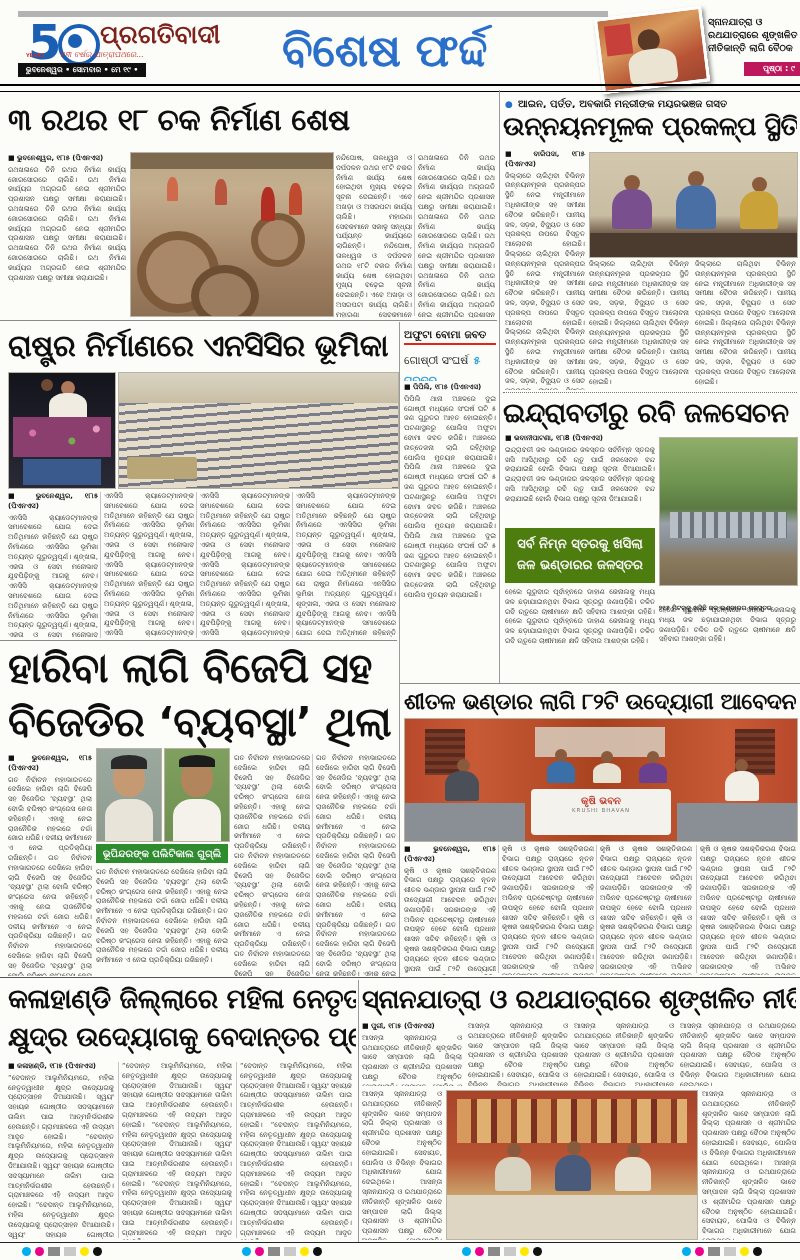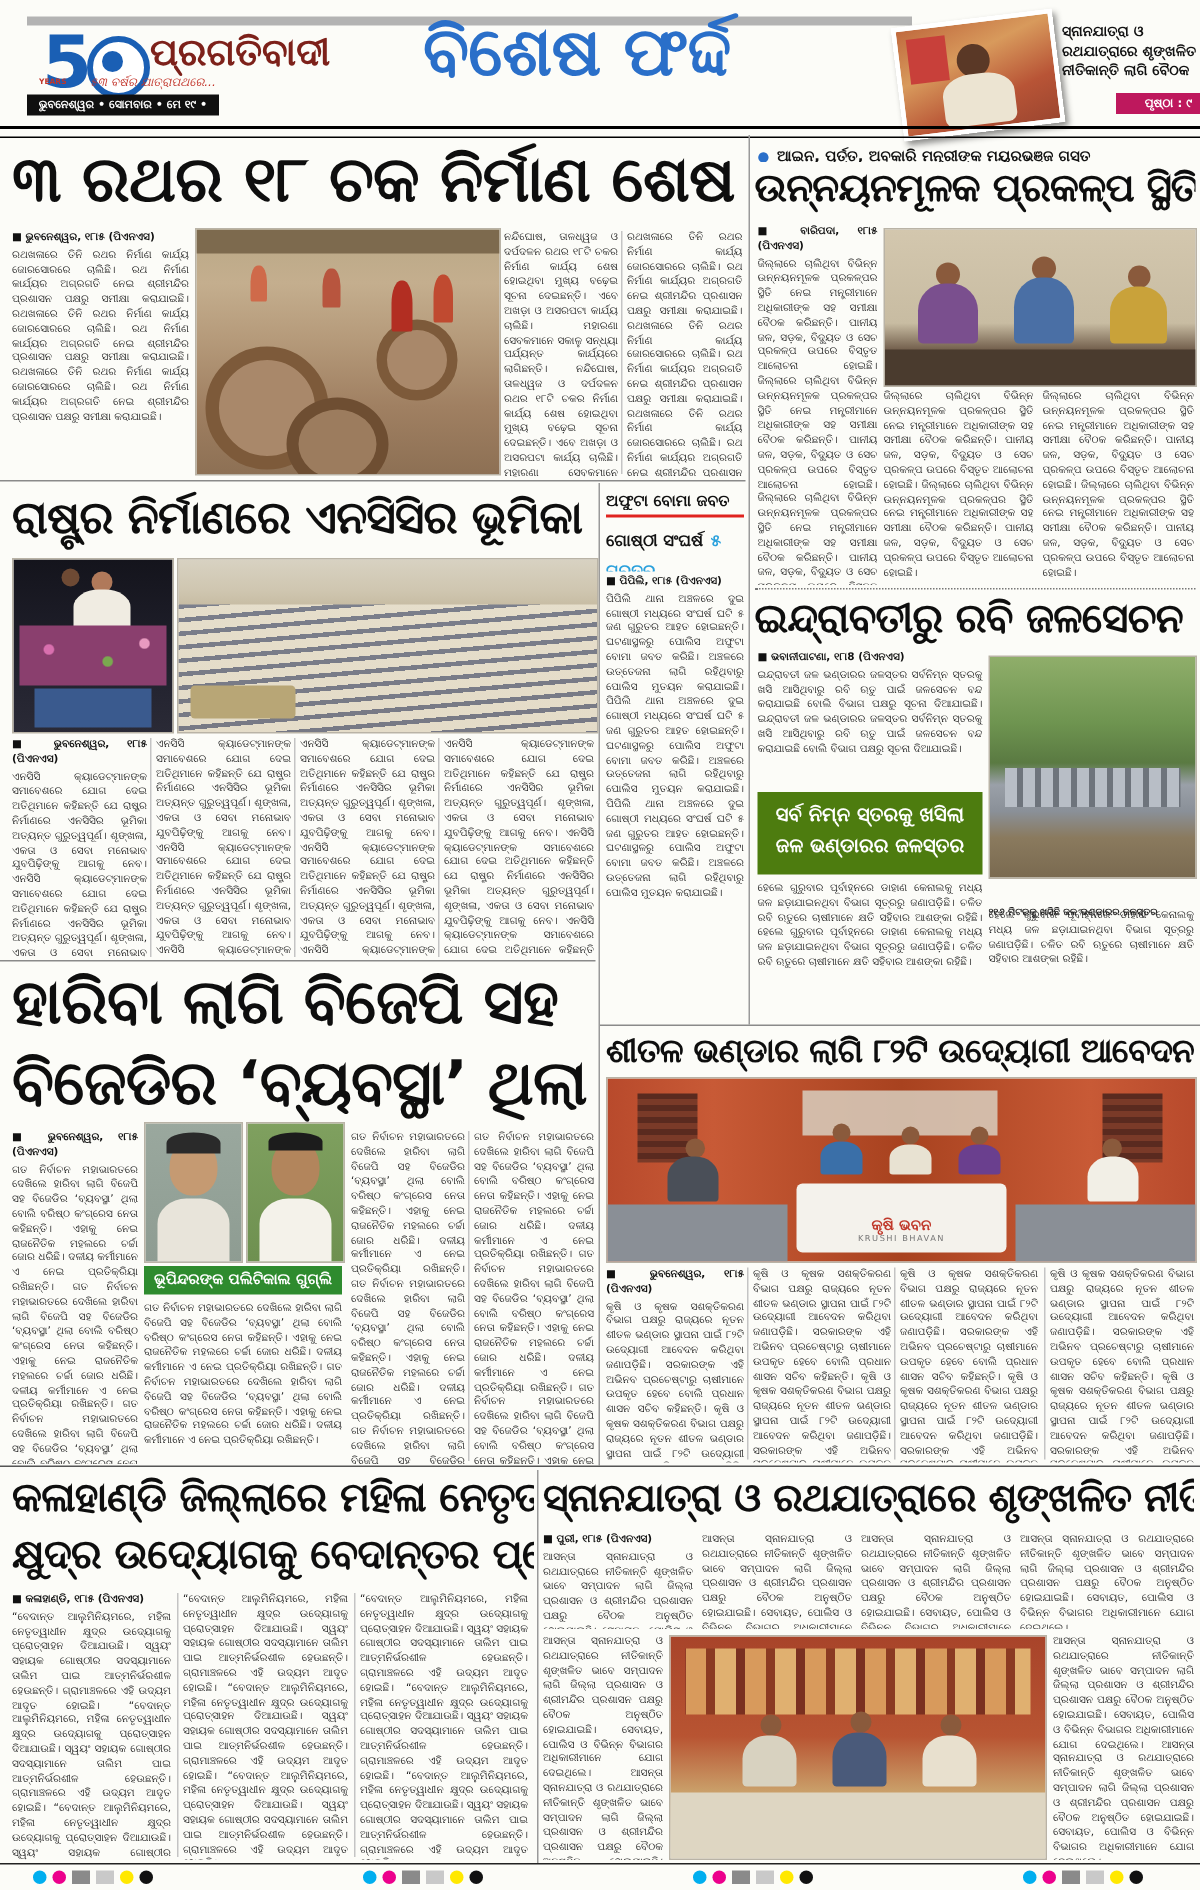--- a/index.html
+++ b/index.html
@@ -28,33 +28,33 @@
   <div class="abs" style="left:28px;top:18px;width:250px;height:46px">
     <span class="abs" style="left:0;top:-4px;font-weight:800;font-size:48px;color:#1a5fb4">5</span>
     <span class="abs" style="left:30px;top:6px;width:34px;height:34px;border:4px solid #1a5fb4;border-radius:50%;background:#fff"></span>
     <span class="abs" style="left:40px;top:16px;width:14px;height:14px;border-radius:50%;background:#1a5fb4"></span>
     <span class="abs" style="left:-2px;top:34px;font-size:5px;color:#c2342a;font-weight:700">YEARS</span>
     <span class="abs" style="left:72px;top:2px;font-weight:800;font-size:25px;color:#7d211a;letter-spacing:0px">ପ୍ରଗତିବାଦୀ</span>
   </div>
   <div class="abs" style="left:60px;top:50px;font-size:8px;color:#c2342a;font-style:italic">୫୩ ବର୍ଷର ଯାତ୍ରାପଥରେ...</div>
   <div class="abs" style="left:18px;top:63px;width:128px;height:14px;background:#101010;color:#fff;font-size:7.5px;font-weight:700;text-align:center;line-height:14px;overflow:hidden">ଭୁବନେଶ୍ୱର • ସୋମବାର • ମେ ୧୯ • ୨୦୨୫</div>
 
-  <div class="hl" style="left:282px;top:0;width:285px;height:72px;font-size:45px;line-height:70px;color:#2a6fc9">ବିଶେଷ ଫର୍ଦ୍ଦ</div>
+  <div class="hl" style="left:282px;top:16px;width:285px;height:72px;font-size:45px;line-height:70px;color:#2a6fc9">ବିଶେଷ ଫର୍ଦ୍ଦ</div>
 
   <div class="abs" style="left:598px;top:12px;width:102px;height:70px;background:linear-gradient(160deg,#c06a3e 0%,#d89a5c 35%,#b85436 70%,#9c4630 100%);border:3px solid #fff;box-shadow:2px 3px 4px rgba(0,0,0,.45);transform:rotate(-7deg)">
     <span class="abs" style="left:38px;top:14px;width:22px;height:22px;border-radius:50%;background:#5a3826"></span>
     <span class="abs" style="left:26px;top:34px;width:48px;height:34px;border-radius:40% 40% 6px 6px;background:#ece4d2"></span>
     <span class="abs" style="left:6px;top:6px;width:26px;height:30px;background:#c8403a"></span>
   </div>
   <div class="abs" style="left:708px;top:16px;width:90px;height:46px;font-weight:700;font-size:9.5px;line-height:1.35;color:#111;overflow:hidden">ସ୍ନାନଯାତ୍ରା ଓ ରଥଯାତ୍ରାରେ ଶୃଙ୍ଖଳିତ ନୀତିକାନ୍ତି ଲାଗି ବୈଠକ</div>
   <div class="abs" style="left:744px;top:62px;width:70px;height:14px;background:#be185d;color:#fff;font-size:8px;font-weight:700;text-align:center;line-height:14px">ପୃଷ୍ଠା : ୯</div>
 
   <div class="abs" style="left:0;top:84px;width:800px;height:5px;border-top:2px solid #000;border-bottom:1px solid #000"></div>
 
-  <div class="hl" style="left:8px;top:94px;width:487px;height:54px;font-size:42px;line-height:52px">୩ ରଥର ୧୮ ଚକ ନିର୍ମାଣ ଶେଷ</div>
+  <div class="hl" style="left:8px;top:94px;width:487px;height:54px;font-size:30px;line-height:52px">୩ ରଥର ୧୮ ଚକ ନିର୍ମାଣ ଶେଷ</div>
   <div class="col" style="left:8px;top:154px;width:118px;height:164px">
     <span class="byline">■ ଭୁବନେଶ୍ୱର, ୧୮ା୫ (ପିଏନଏସ)</span>
     <span>ରଥଖଳାରେ ତିନି ରଥର ନିର୍ମାଣ କାର୍ଯ୍ୟ ଜୋରସୋରରେ ଚାଲିଛି। ରଥ ନିର୍ମାଣ କାର୍ଯ୍ୟର ଅଗ୍ରଗତି ନେଇ ଶ୍ରୀମନ୍ଦିର ପ୍ରଶାସନ ପକ୍ଷରୁ ସମୀକ୍ଷା କରାଯାଇଛି। ରଥଖଳାରେ ତିନି ରଥର ନିର୍ମାଣ କାର୍ଯ୍ୟ ଜୋରସୋରରେ ଚାଲିଛି। ରଥ ନିର୍ମାଣ କାର୍ଯ୍ୟର ଅଗ୍ରଗତି ନେଇ ଶ୍ରୀମନ୍ଦିର ପ୍ରଶାସନ ପକ୍ଷରୁ ସମୀକ୍ଷା କରାଯାଇଛି। ରଥଖଳାରେ ତିନି ରଥର ନିର୍ମାଣ କାର୍ଯ୍ୟ ଜୋରସୋରରେ ଚାଲିଛି। ରଥ ନିର୍ମାଣ କାର୍ଯ୍ୟର ଅଗ୍ରଗତି ନେଇ ଶ୍ରୀମନ୍ଦିର ପ୍ରଶାସନ ପକ୍ଷରୁ ସମୀକ୍ଷା କରାଯାଇଛି।</span>
   </div>
   <div class="photo" style="left:130px;top:152px;width:202px;height:163px;background:linear-gradient(180deg,#b9a886 0%,#c4ae8e 22%,#b59a7a 45%,#a08062 72%,#8d7054 100%)">
     <span class="abs" style="left:0;top:0;width:202px;height:16px;background:#7d6a4e"></span>
     <span class="abs" style="left:6px;top:78px;width:64px;height:64px;border-radius:50%;border:9px solid #7d5a3a;background:#a9886a"></span>
     <span class="abs" style="left:60px;top:112px;width:52px;height:46px;border-radius:50%;border:8px solid #6e4e32;background:#9c7c5e"></span>
     <span class="abs" style="left:120px;top:60px;width:40px;height:40px;border-radius:50%;border:7px solid #7d5a3a;background:#a9886a"></span>
     <span class="person" style="left:130px;top:34px;width:14px;height:34px;background:#b22e22"></span>
@@ -120,21 +120,21 @@
   <div class="col" style="left:200px;top:492px;width:90px;height:146px"><span>ଏନସିସି କ୍ୟାଡେଟ୍‌ମାନଙ୍କ ସମାବେଶରେ ଯୋଗ ଦେଇ ଅତିଥିମାନେ କହିଛନ୍ତି ଯେ ରାଷ୍ଟ୍ର ନିର୍ମାଣରେ ଏନସିସିର ଭୂମିକା ଅତ୍ୟନ୍ତ ଗୁରୁତ୍ୱପୂର୍ଣ। ଶୃଙ୍ଖଳା, ଏକତା ଓ ସେବା ମନୋଭାବ ଯୁବପିଢ଼ିଙ୍କୁ ଆଗକୁ ନେବ। ଏନସିସି କ୍ୟାଡେଟ୍‌ମାନଙ୍କ ସମାବେଶରେ ଯୋଗ ଦେଇ ଅତିଥିମାନେ କହିଛନ୍ତି ଯେ ରାଷ୍ଟ୍ର ନିର୍ମାଣରେ ଏନସିସିର ଭୂମିକା ଅତ୍ୟନ୍ତ ଗୁରୁତ୍ୱପୂର୍ଣ। ଶୃଙ୍ଖଳା, ଏକତା ଓ ସେବା ମନୋଭାବ ଯୁବପିଢ଼ିଙ୍କୁ ଆଗକୁ ନେବ। ଏନସିସି କ୍ୟାଡେଟ୍‌ମାନଙ୍କ ସମାବେଶରେ ଯୋଗ ଦେଇ ଅତିଥିମାନେ କହିଛନ୍ତି ଯେ ରାଷ୍ଟ୍ର ନିର୍ମାଣରେ ଏନସିସିର ଭୂମିକା ଅତ୍ୟନ୍ତ ଗୁରୁତ୍ୱପୂର୍ଣ। ଶୃଙ୍ଖଳା, ଏକତା ଓ ସେବା ମନୋଭାବ ଯୁବପିଢ଼ିଙ୍କୁ ଆଗକୁ ନେବ।</span></div>
   <div class="col" style="left:296px;top:492px;width:100px;height:146px"><span>ଏନସିସି କ୍ୟାଡେଟ୍‌ମାନଙ୍କ ସମାବେଶରେ ଯୋଗ ଦେଇ ଅତିଥିମାନେ କହିଛନ୍ତି ଯେ ରାଷ୍ଟ୍ର ନିର୍ମାଣରେ ଏନସିସିର ଭୂମିକା ଅତ୍ୟନ୍ତ ଗୁରୁତ୍ୱପୂର୍ଣ। ଶୃଙ୍ଖଳା, ଏକତା ଓ ସେବା ମନୋଭାବ ଯୁବପିଢ଼ିଙ୍କୁ ଆଗକୁ ନେବ। ଏନସିସି କ୍ୟାଡେଟ୍‌ମାନଙ୍କ ସମାବେଶରେ ଯୋଗ ଦେଇ ଅତିଥିମାନେ କହିଛନ୍ତି ଯେ ରାଷ୍ଟ୍ର ନିର୍ମାଣରେ ଏନସିସିର ଭୂମିକା ଅତ୍ୟନ୍ତ ଗୁରୁତ୍ୱପୂର୍ଣ। ଶୃଙ୍ଖଳା, ଏକତା ଓ ସେବା ମନୋଭାବ ଯୁବପିଢ଼ିଙ୍କୁ ଆଗକୁ ନେବ। ଏନସିସି କ୍ୟାଡେଟ୍‌ମାନଙ୍କ ସମାବେଶରେ ଯୋଗ ଦେଇ ଅତିଥିମାନେ କହିଛନ୍ତି ଯେ ରାଷ୍ଟ୍ର ନିର୍ମାଣରେ ଏନସିସିର ଭୂମିକା ଅତ୍ୟନ୍ତ ଗୁରୁତ୍ୱପୂର୍ଣ। ଶୃଙ୍ଖଳା, ଏକତା ଓ ସେବା ମନୋଭାବ ଯୁବପିଢ଼ିଙ୍କୁ ଆଗକୁ ନେବ।</span></div>
   <div class="vrl" style="left:100px;top:492px;height:146px"></div>
   <div class="vrl" style="left:196px;top:492px;height:146px"></div>
   <div class="vrl" style="left:292px;top:492px;height:146px"></div>
   <div class="hr" style="left:0;top:640px;width:397px"></div>
 
   <div class="abs" style="left:404px;top:328px;width:92px;font-weight:700;font-size:10.5px;white-space:nowrap;overflow:hidden;color:#111">ଅଫୁଟା ବୋମା ଜବତ</div>
   <div class="abs" style="left:404px;top:343px;width:92px;height:2px;background:#e0241f"></div>
   <div class="abs" style="left:404px;top:349px;width:92px;height:32px;overflow:hidden;line-height:1.25">
-    <span style="font-weight:700;font-size:11px;color:#111">ଗୋଷ୍ଠୀ ସଂଘର୍ଷ</span>
+    <span style="font-weight:400;font-size:11px;color:#111">ଗୋଷ୍ଠୀ ସଂଘର୍ଷ</span>
     <span style="font-weight:700;font-size:11px;color:#29a0dc">୫ ଗୁରୁତର</span>
   </div>
   <div class="col" style="left:404px;top:383px;width:92px;height:255px">
     <span class="byline">■ ପିପିଲି, ୧୮ା୫ (ପିଏନଏସ)</span>
     <span>ପିପିଲି ଥାନା ଅଞ୍ଚଳରେ ଦୁଇ ଗୋଷ୍ଠୀ ମଧ୍ୟରେ ସଂଘର୍ଷ ଘଟି ୫ ଜଣ ଗୁରୁତର ଆହତ ହୋଇଛନ୍ତି। ଘଟଣାସ୍ଥଳରୁ ପୋଲିସ ଅଫୁଟା ବୋମା ଜବତ କରିଛି। ଅଞ୍ଚଳରେ ଉତ୍ତେଜନା ଲାଗି ରହିଥିବାରୁ ପୋଲିସ ମୁତୟନ କରାଯାଇଛି। ପିପିଲି ଥାନା ଅଞ୍ଚଳରେ ଦୁଇ ଗୋଷ୍ଠୀ ମଧ୍ୟରେ ସଂଘର୍ଷ ଘଟି ୫ ଜଣ ଗୁରୁତର ଆହତ ହୋଇଛନ୍ତି। ଘଟଣାସ୍ଥଳରୁ ପୋଲିସ ଅଫୁଟା ବୋମା ଜବତ କରିଛି। ଅଞ୍ଚଳରେ ଉତ୍ତେଜନା ଲାଗି ରହିଥିବାରୁ ପୋଲିସ ମୁତୟନ କରାଯାଇଛି। ପିପିଲି ଥାନା ଅଞ୍ଚଳରେ ଦୁଇ ଗୋଷ୍ଠୀ ମଧ୍ୟରେ ସଂଘର୍ଷ ଘଟି ୫ ଜଣ ଗୁରୁତର ଆହତ ହୋଇଛନ୍ତି। ଘଟଣାସ୍ଥଳରୁ ପୋଲିସ ଅଫୁଟା ବୋମା ଜବତ କରିଛି। ଅଞ୍ଚଳରେ ଉତ୍ତେଜନା ଲାଗି ରହିଥିବାରୁ ପୋଲିସ ମୁତୟନ କରାଯାଇଛି।</span>
   </div>
 
   <div class="hl" style="left:503px;top:396px;width:294px;height:36px;font-size:27px;line-height:34px">ଇନ୍ଦ୍ରାବତୀରୁ ରବି ଜଳସେଚନ ବନ୍ଦ</div>
   <div class="col" style="left:505px;top:434px;width:150px;height:92px">
     <span class="byline">■ ଭବାନୀପାଟଣା, ୧୮ା8 (ପିଏନଏସ)</span>
@@ -191,21 +191,21 @@
     <span class="person" style="left:188px;top:44px;width:28px;height:20px;background:#e8e2d2"></span>
     <span class="head" style="left:242px;top:32px;width:12px;height:12px"></span>
     <span class="person" style="left:234px;top:44px;width:28px;height:20px;background:#6a3f8e"></span>
     <span class="head" style="left:52px;top:40px;width:13px;height:13px"></span>
     <span class="person" style="left:40px;top:52px;width:34px;height:30px;background:#4a4f58"></span>
     <span class="head" style="left:330px;top:40px;width:13px;height:13px"></span>
     <span class="person" style="left:320px;top:52px;width:34px;height:30px;background:#f2efe6"></span>
     <span class="abs" style="left:0;top:84px;width:120px;height:38px;background:#8a8f96"></span>
     <span class="abs" style="left:272px;top:84px;width:120px;height:38px;background:#8a8f96"></span>
     <span class="abs" style="left:126px;top:70px;width:140px;height:46px;background:#f4f2ec;border-radius:4px;text-align:center">
-      <span style="display:block;font-weight:700;font-size:10px;color:#c0392b;margin-top:23px">କୃଷି ଭବନ</span>
+      <span style="display:block;font-weight:700;font-size:10px;color:#c0392b;margin-top:6px">କୃଷି ଭବନ</span>
       <span style="display:block;font-size:5.5px;color:#777;letter-spacing:1px">KRUSHI BHAVAN</span>
     </span>
   </div>
   <div class="col" style="left:404px;top:845px;width:92px;height:130px">
     <span class="byline">■ ଭୁବନେଶ୍ୱର, ୧୮ା୫ (ପିଏନଏସ)</span>
     <span>କୃଷି ଓ କୃଷକ ସଶକ୍ତିକରଣ ବିଭାଗ ପକ୍ଷରୁ ରାଜ୍ୟରେ ନୂତନ ଶୀତଳ ଭଣ୍ଡାର ସ୍ଥାପନା ପାଇଁ ୮୨ଟି ଉଦ୍ୟୋଗୀ ଆବେଦନ କରିଥିବା ଜଣାପଡ଼ିଛି। ସରକାରଙ୍କ ଏହି ଅଭିନବ ପ୍ରଚେଷ୍ଟାରୁ ଚାଷୀମାନେ ଉପକୃତ ହେବେ ବୋଲି ପ୍ରଧାନ ଶାସନ ସଚିବ କହିଛନ୍ତି। କୃଷି ଓ କୃଷକ ସଶକ୍ତିକରଣ ବିଭାଗ ପକ୍ଷରୁ ରାଜ୍ୟରେ ନୂତନ ଶୀତଳ ଭଣ୍ଡାର ସ୍ଥାପନା ପାଇଁ ୮୨ଟି ଉଦ୍ୟୋଗୀ ଆବେଦନ କରିଥିବା ଜଣାପଡ଼ିଛି। ସରକାରଙ୍କ ଏହି ଅଭିନବ ପ୍ରଚେଷ୍ଟାରୁ ଚାଷୀମାନେ ଉପକୃତ ହେବେ ବୋଲି ପ୍ରଧାନ ଶାସନ ସଚିବ କହିଛନ୍ତି।</span>
   </div>
   <div class="col" style="left:502px;top:845px;width:92px;height:130px"><span>କୃଷି ଓ କୃଷକ ସଶକ୍ତିକରଣ ବିଭାଗ ପକ୍ଷରୁ ରାଜ୍ୟରେ ନୂତନ ଶୀତଳ ଭଣ୍ଡାର ସ୍ଥାପନା ପାଇଁ ୮୨ଟି ଉଦ୍ୟୋଗୀ ଆବେଦନ କରିଥିବା ଜଣାପଡ଼ିଛି। ସରକାରଙ୍କ ଏହି ଅଭିନବ ପ୍ରଚେଷ୍ଟାରୁ ଚାଷୀମାନେ ଉପକୃତ ହେବେ ବୋଲି ପ୍ରଧାନ ଶାସନ ସଚିବ କହିଛନ୍ତି। କୃଷି ଓ କୃଷକ ସଶକ୍ତିକରଣ ବିଭାଗ ପକ୍ଷରୁ ରାଜ୍ୟରେ ନୂତନ ଶୀତଳ ଭଣ୍ଡାର ସ୍ଥାପନା ପାଇଁ ୮୨ଟି ଉଦ୍ୟୋଗୀ ଆବେଦନ କରିଥିବା ଜଣାପଡ଼ିଛି। ସରକାରଙ୍କ ଏହି ଅଭିନବ ପ୍ରଚେଷ୍ଟାରୁ ଚାଷୀମାନେ ଉପକୃତ ହେବେ ବୋଲି ପ୍ରଧାନ ଶାସନ ସଚିବ କହିଛନ୍ତି।</span></div>
   <div class="col" style="left:600px;top:845px;width:92px;height:130px"><span>କୃଷି ଓ କୃଷକ ସଶକ୍ତିକରଣ ବିଭାଗ ପକ୍ଷରୁ ରାଜ୍ୟରେ ନୂତନ ଶୀତଳ ଭଣ୍ଡାର ସ୍ଥାପନା ପାଇଁ ୮୨ଟି ଉଦ୍ୟୋଗୀ ଆବେଦନ କରିଥିବା ଜଣାପଡ଼ିଛି। ସରକାରଙ୍କ ଏହି ଅଭିନବ ପ୍ରଚେଷ୍ଟାରୁ ଚାଷୀମାନେ ଉପକୃତ ହେବେ ବୋଲି ପ୍ରଧାନ ଶାସନ ସଚିବ କହିଛନ୍ତି। କୃଷି ଓ କୃଷକ ସଶକ୍ତିକରଣ ବିଭାଗ ପକ୍ଷରୁ ରାଜ୍ୟରେ ନୂତନ ଶୀତଳ ଭଣ୍ଡାର ସ୍ଥାପନା ପାଇଁ ୮୨ଟି ଉଦ୍ୟୋଗୀ ଆବେଦନ କରିଥିବା ଜଣାପଡ଼ିଛି। ସରକାରଙ୍କ ଏହି ଅଭିନବ ପ୍ରଚେଷ୍ଟାରୁ ଚାଷୀମାନେ ଉପକୃତ ହେବେ ବୋଲି ପ୍ରଧାନ ଶାସନ ସଚିବ କହିଛନ୍ତି।</span></div>
   <div class="col" style="left:700px;top:845px;width:96px;height:130px"><span>କୃଷି ଓ କୃଷକ ସଶକ୍ତିକରଣ ବିଭାଗ ପକ୍ଷରୁ ରାଜ୍ୟରେ ନୂତନ ଶୀତଳ ଭଣ୍ଡାର ସ୍ଥାପନା ପାଇଁ ୮୨ଟି ଉଦ୍ୟୋଗୀ ଆବେଦନ କରିଥିବା ଜଣାପଡ଼ିଛି। ସରକାରଙ୍କ ଏହି ଅଭିନବ ପ୍ରଚେଷ୍ଟାରୁ ଚାଷୀମାନେ ଉପକୃତ ହେବେ ବୋଲି ପ୍ରଧାନ ଶାସନ ସଚିବ କହିଛନ୍ତି। କୃଷି ଓ କୃଷକ ସଶକ୍ତିକରଣ ବିଭାଗ ପକ୍ଷରୁ ରାଜ୍ୟରେ ନୂତନ ଶୀତଳ ଭଣ୍ଡାର ସ୍ଥାପନା ପାଇଁ ୮୨ଟି ଉଦ୍ୟୋଗୀ ଆବେଦନ କରିଥିବା ଜଣାପଡ଼ିଛି। ସରକାରଙ୍କ ଏହି ଅଭିନବ ପ୍ରଚେଷ୍ଟାରୁ ଚାଷୀମାନେ ଉପକୃତ ହେବେ ବୋଲି ପ୍ରଧାନ ଶାସନ ସଚିବ କହିଛନ୍ତି।</span></div>

